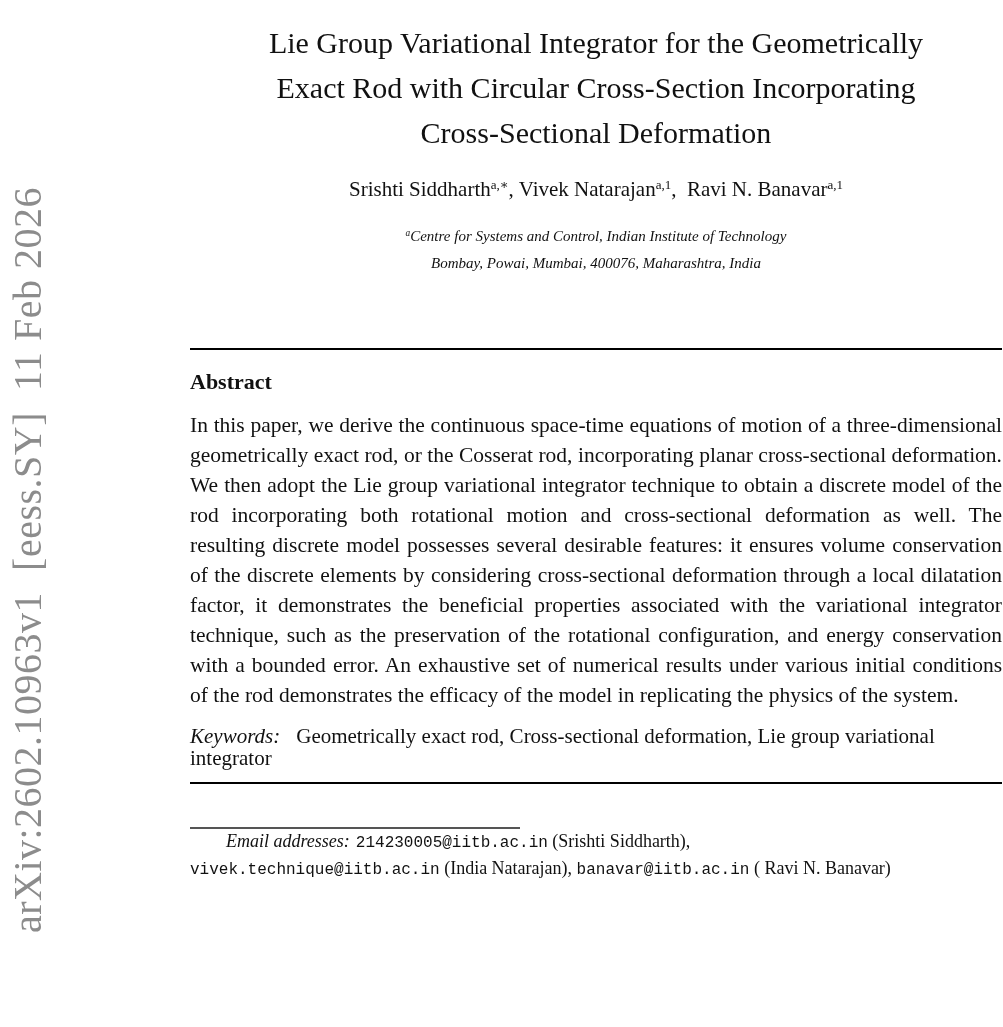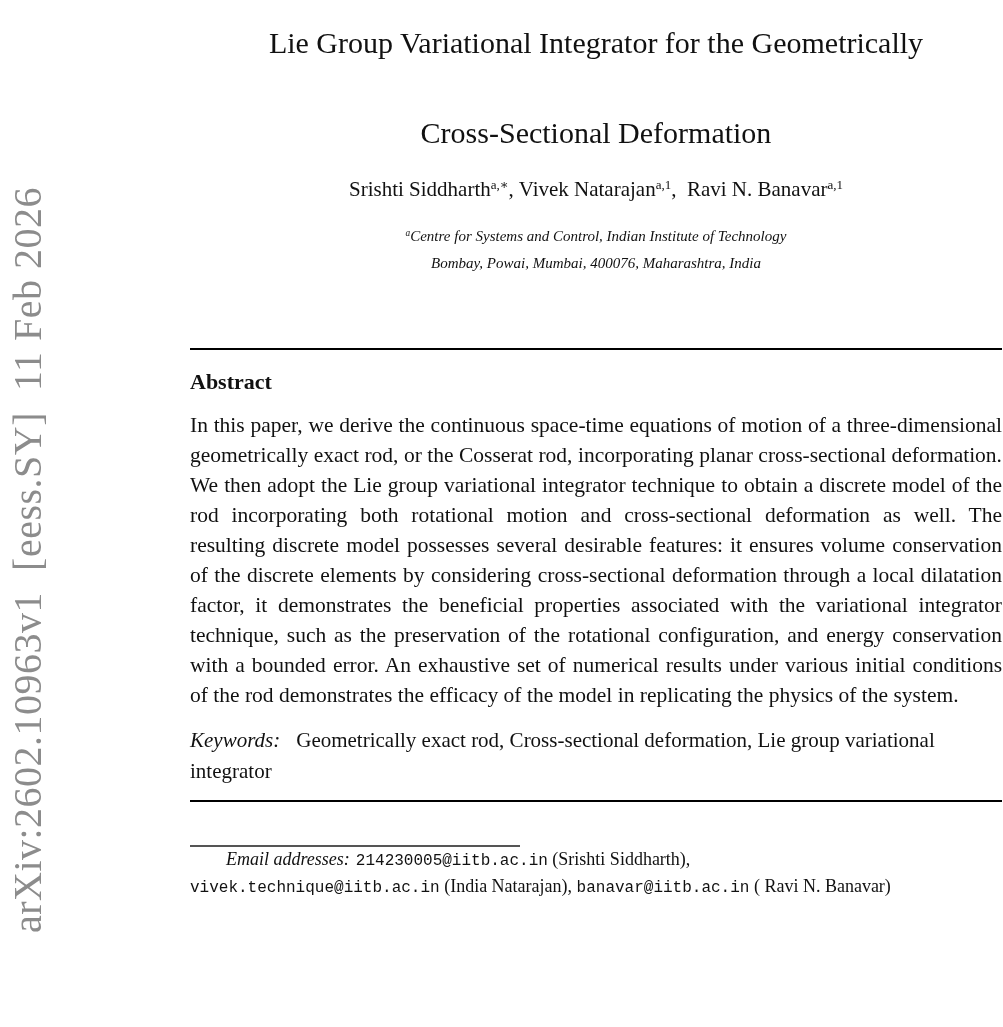--- a/index.html
+++ b/index.html
@@ -64,21 +64,21 @@
   }
   .abstract-body {
     margin-top: 15px;
     font-size: 21.5px;
     line-height: 30px;
     text-align: justify;
   }
   .keywords {
     margin-top: 15px;
     font-size: 21px;
-    line-height: 31px;
+    line-height: 22px;
   }
   .keywords .kw-label {
     font-style: italic;
     margin-right: 16px;
   }
   .rule2 { margin-top: 13px; }
   .footnote-rule {
     border: none;
     border-top: 2px solid #555555;
     width: 330px;
@@ -102,21 +102,21 @@
   }
   .email-label { margin-right: 6px; }
 </style>
 </head>
 <body>
 
 <div class="watermark">arXiv:2602.10963v1  [eess.SY]  11 Feb 2026</div>
 
 <div class="page">
 
-  <h1 class="title"><span>Lie Group Variational Integrator for the Geometrically</span><br><br><span>Cross-Sectional Deformation</span></h1>
+  <h1 class="title"><span>Lie Group Variational Integrator for the Geometrically</span><br><span>Exact Rod with Circular Cross-Section Incorporating</span><br><span>Cross-Sectional Deformation</span></h1>
 
   <div class="authors"><span>Srishti Siddharth</span><span class="sup">a,∗</span><span class="pre">, </span><span>Vivek Natarajan</span><span class="sup">a,1</span><span class="pre">,  </span><span>Ravi N. Banavar</span><span class="sup">a,1</span></div>
 
   <div class="affiliation"><span class="sup">a</span><span>Centre for Systems and Control, Indian Institute of Technology</span><br><span>Bombay, Powai, Mumbai, 400076, Maharashtra, India</span></div>
 
   <hr class="rule">
 
   <h2 class="abstract-heading">Abstract</h2>
 
   <p class="abstract-body">In this paper, we derive the continuous space-time equations of motion of a three-dimensional geometrically exact rod, or the Cosserat rod, incorporating planar cross-sectional deformation. We then adopt the Lie group variational integrator technique to obtain a discrete model of the rod incorporating both rotational motion and cross-sectional deformation as well. The resulting discrete model possesses several desirable features: it ensures volume conservation of the discrete elements by considering cross-sectional deformation through a local dilatation factor, it demonstrates the beneficial properties associated with the variational integrator technique, such as the preservation of the rotational configuration, and energy conservation with a bounded error. An exhaustive set of numerical results under various initial conditions of the rod demonstrates the efficacy of the model in replicating the physics of the system.</p>

